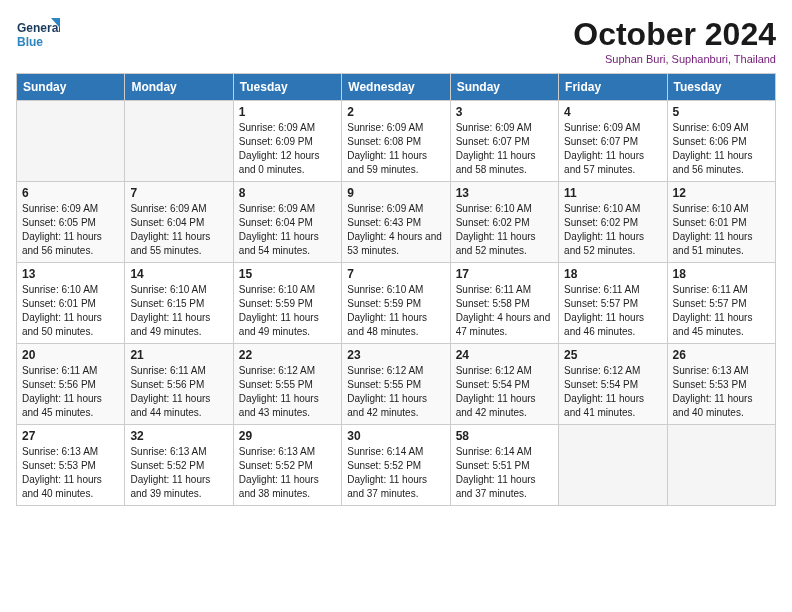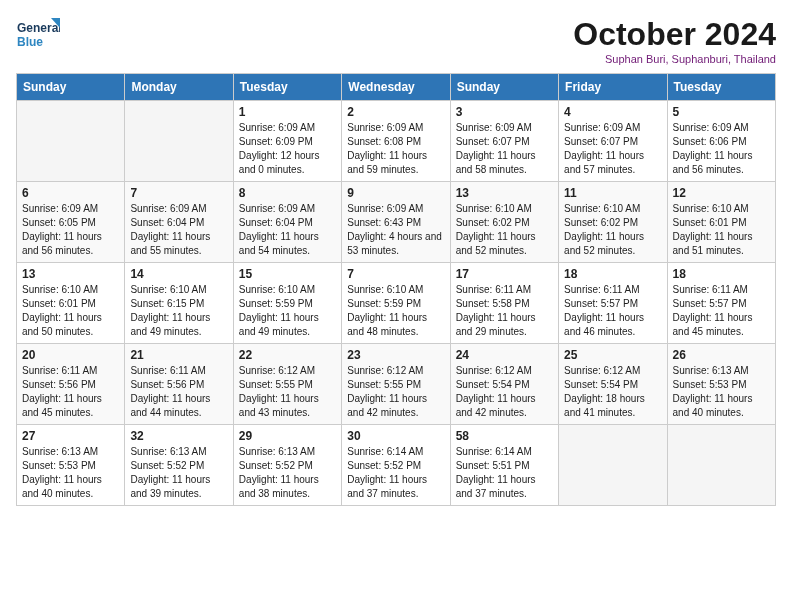--- a/index.html
+++ b/index.html
@@ -242,21 +242,21 @@
           <div>Sunrise: 6:10 AM</div>
           <div>Sunset: 5:59 PM</div>
           <div>Daylight: 11 hours and 48 minutes.</div>
         </div>
       </td>
         <td>
         <span class="day-number">17</span>
         <div class="day-info">
           <div>Sunrise: 6:11 AM</div>
           <div>Sunset: 5:58 PM</div>
-          <div>Daylight: 11 hours and 29 minutes.</div>
+          <div>Daylight: 4 hours and 47 minutes.</div>
         </div>
       </td>
         <td>
         <span class="day-number">18</span>
         <div class="day-info">
           <div>Sunrise: 6:11 AM</div>
           <div>Sunset: 5:57 PM</div>
           <div>Daylight: 11 hours and 46 minutes.</div>
         </div>
       </td>
@@ -308,21 +308,21 @@
           <div>Sunrise: 6:12 AM</div>
           <div>Sunset: 5:54 PM</div>
           <div>Daylight: 11 hours and 42 minutes.</div>
         </div>
       </td>
         <td>
         <span class="day-number">25</span>
         <div class="day-info">
           <div>Sunrise: 6:12 AM</div>
           <div>Sunset: 5:54 PM</div>
-          <div>Daylight: 18 hours and 41 minutes.</div>
+          <div>Daylight: 11 hours and 41 minutes.</div>
         </div>
       </td>
         <td>
         <span class="day-number">26</span>
         <div class="day-info">
           <div>Sunrise: 6:13 AM</div>
           <div>Sunset: 5:53 PM</div>
           <div>Daylight: 11 hours and 40 minutes.</div>
         </div>
       </td>

